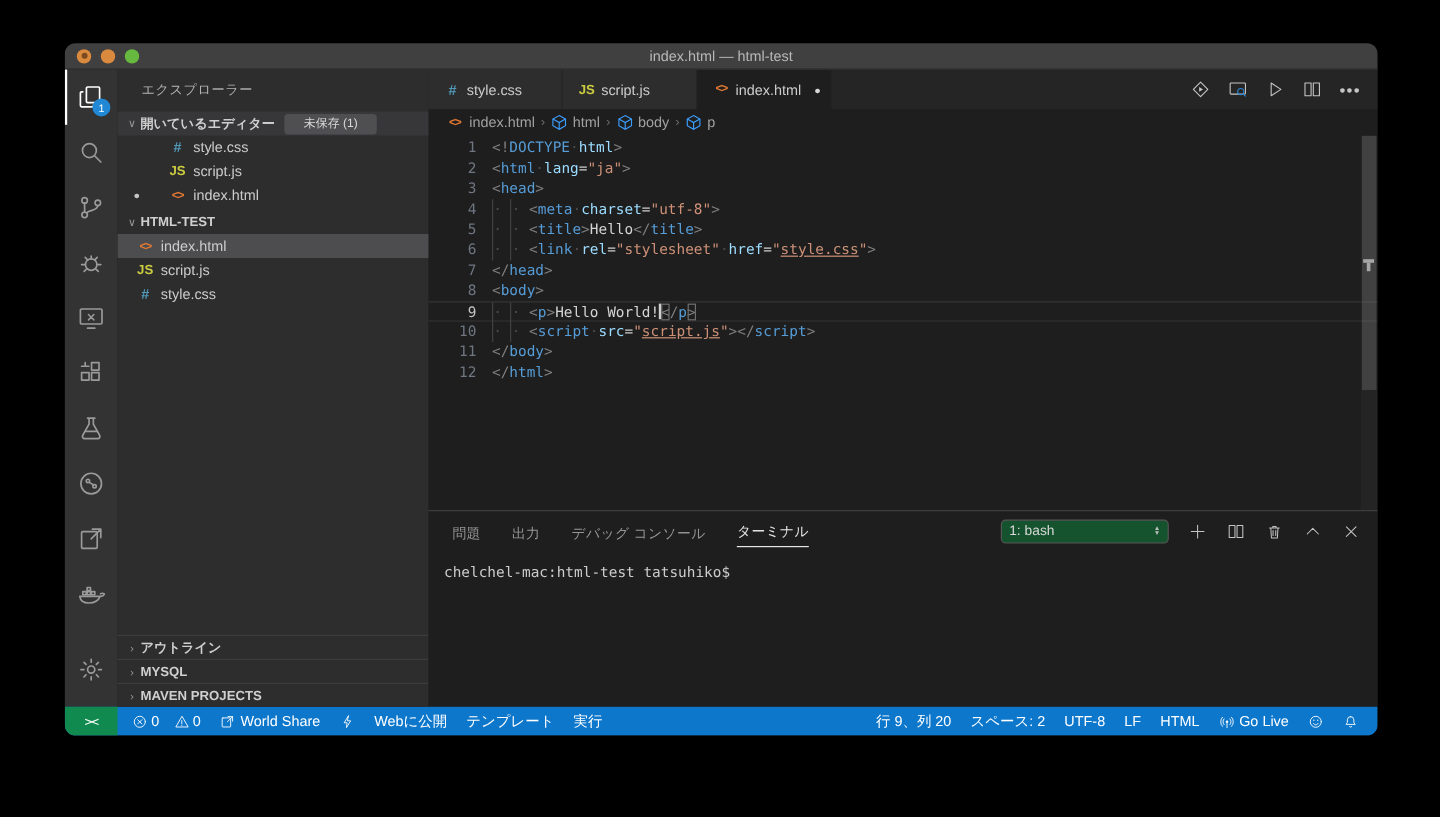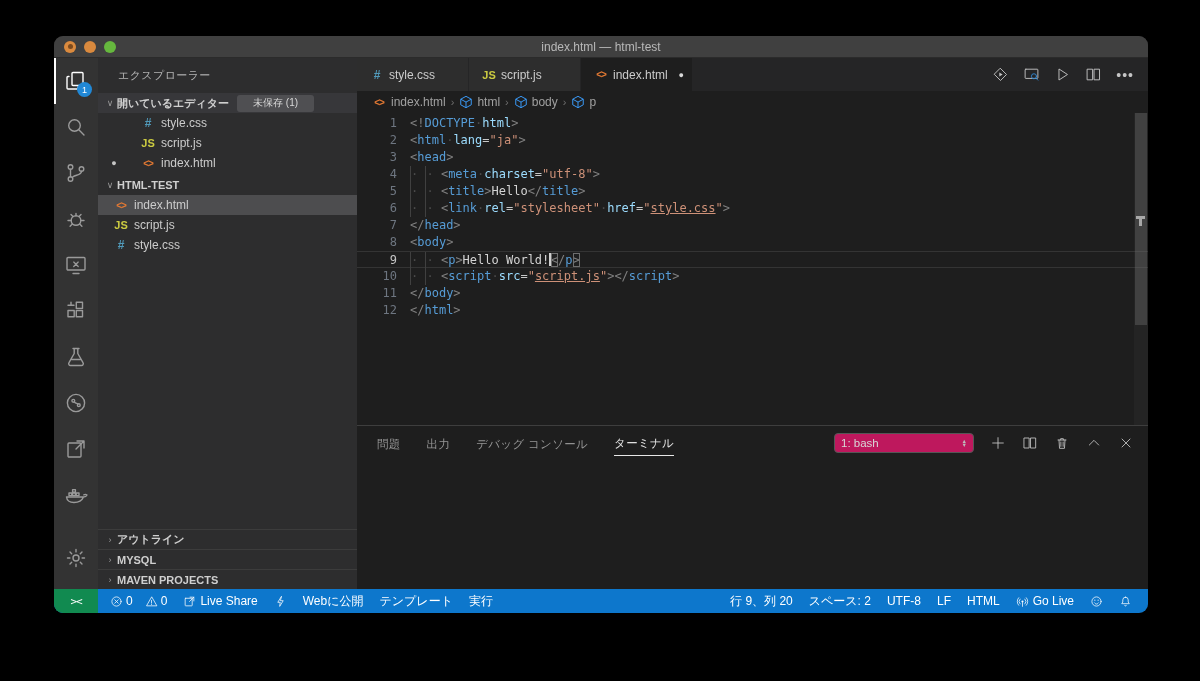--- a/index.html
+++ b/index.html
@@ -99,21 +99,21 @@
   .sb-marker { position:absolute; top:103px; left:2px; width:9px; height:3px; background:#a8a8a8; }
   .sb-marker::after { content:""; position:absolute; left:3px; top:3px; width:3px; height:7px; background:#a8a8a8; }
 
   
   .panel { flex:0 0 164px; border-top:1px solid #3e3e3e; display:flex; flex-direction:column; background:#1e1e1e; }
   .panel-head { height:34px; display:flex; align-items:center; padding:0 14px 0 20px; flex:0 0 auto; }
   .ptab { font-size:11.5px; color:#969696; margin-right:26px; padding:6px 0 4px; cursor:pointer;
     letter-spacing:.3px; }
   .ptab.active { color:#e7e7e7; border-bottom:1px solid #e7e7e7; }
   .panel-right { margin-left:auto; display:flex; align-items:center; gap:16px; color:#c5c5c5; }
-  .shell-select { width:140px; height:20px; background:#be185d; border:1px solid #565656; border-radius:4px;
+  .shell-select { width:140px; height:20px; background:#14532d; border:1px solid #565656; border-radius:4px;
     display:flex; align-items:center; font-size:11.5px; color:#d8d8d8; padding:0 6px; cursor:pointer; }
   .shell-select .lbl { flex:1; }
   .updown { display:flex; flex-direction:column; line-height:4.5px; font-size:5.5px; color:#bdbdbd; }
   .pa-icon { cursor:pointer; display:flex; align-items:center; }
   .pa-icon svg { width:16px; height:16px; stroke:currentColor; fill:none; stroke-width:1.3; }
   .terminal-body { flex:1; font-family:"DejaVu Sans Mono", monospace; font-size:12px; color:#cccccc;
     padding:10px 0 0 13px; }
 
   
   .statusbar { height:24px; background:#0d77cc; display:flex; align-items:center; color:#ffffff;
@@ -508,20 +508,23 @@
               </span>
               <span class="pa-icon">
                 <span style="display:flex">
                   <svg viewBox="0 0 24 24" fill="none" stroke="currentColor" stroke-width="1.4" stroke-linecap="round" stroke-linejoin="round">
                     <path d="m6 6 12 12M18 6 6 18"></path>
                   </svg>
                 </span>
               </span>
             </div>
         </div>
+        <div class="terminal-body">
+          <span>chelchel-mac:html-test tatsuhiko$</span>
+        </div>
       </div>
     </div>
   </div>
 
   <div class="statusbar">
     <div class="remote-block">
       <span>&gt;&lt;</span>
     </div>
     <div class="st-left" id="st-left">
         <div class="st-item">
@@ -543,21 +546,21 @@
             <span>0</span>
           </span>
         </div>
         <div class="st-item">
           <span style="display: flex;">
             <svg viewBox="0 0 24 24" fill="none" stroke="currentColor" stroke-width="1.4" stroke-linecap="round" stroke-linejoin="round">
               <rect x="4" y="6" width="13" height="14" rx="1"></rect>
               <path d="M13 4h7v7M20 4l-8 8"></path>
             </svg>
           </span>
-          <span>Live Share</span>
+          <span>World Share</span>
         </div>
         <div class="st-item">
           <span style="display: flex;">
             <svg viewBox="0 0 24 24" fill="none" stroke="currentColor" stroke-width="1.4" stroke-linecap="round" stroke-linejoin="round">
               <path d="M13.5 3 7 13.5h4.5L10.5 21 17 10.5h-4.5z"></path>
             </svg>
           </span>
         </div>
         <div class="st-item">
           <span>Webに公開</span>

